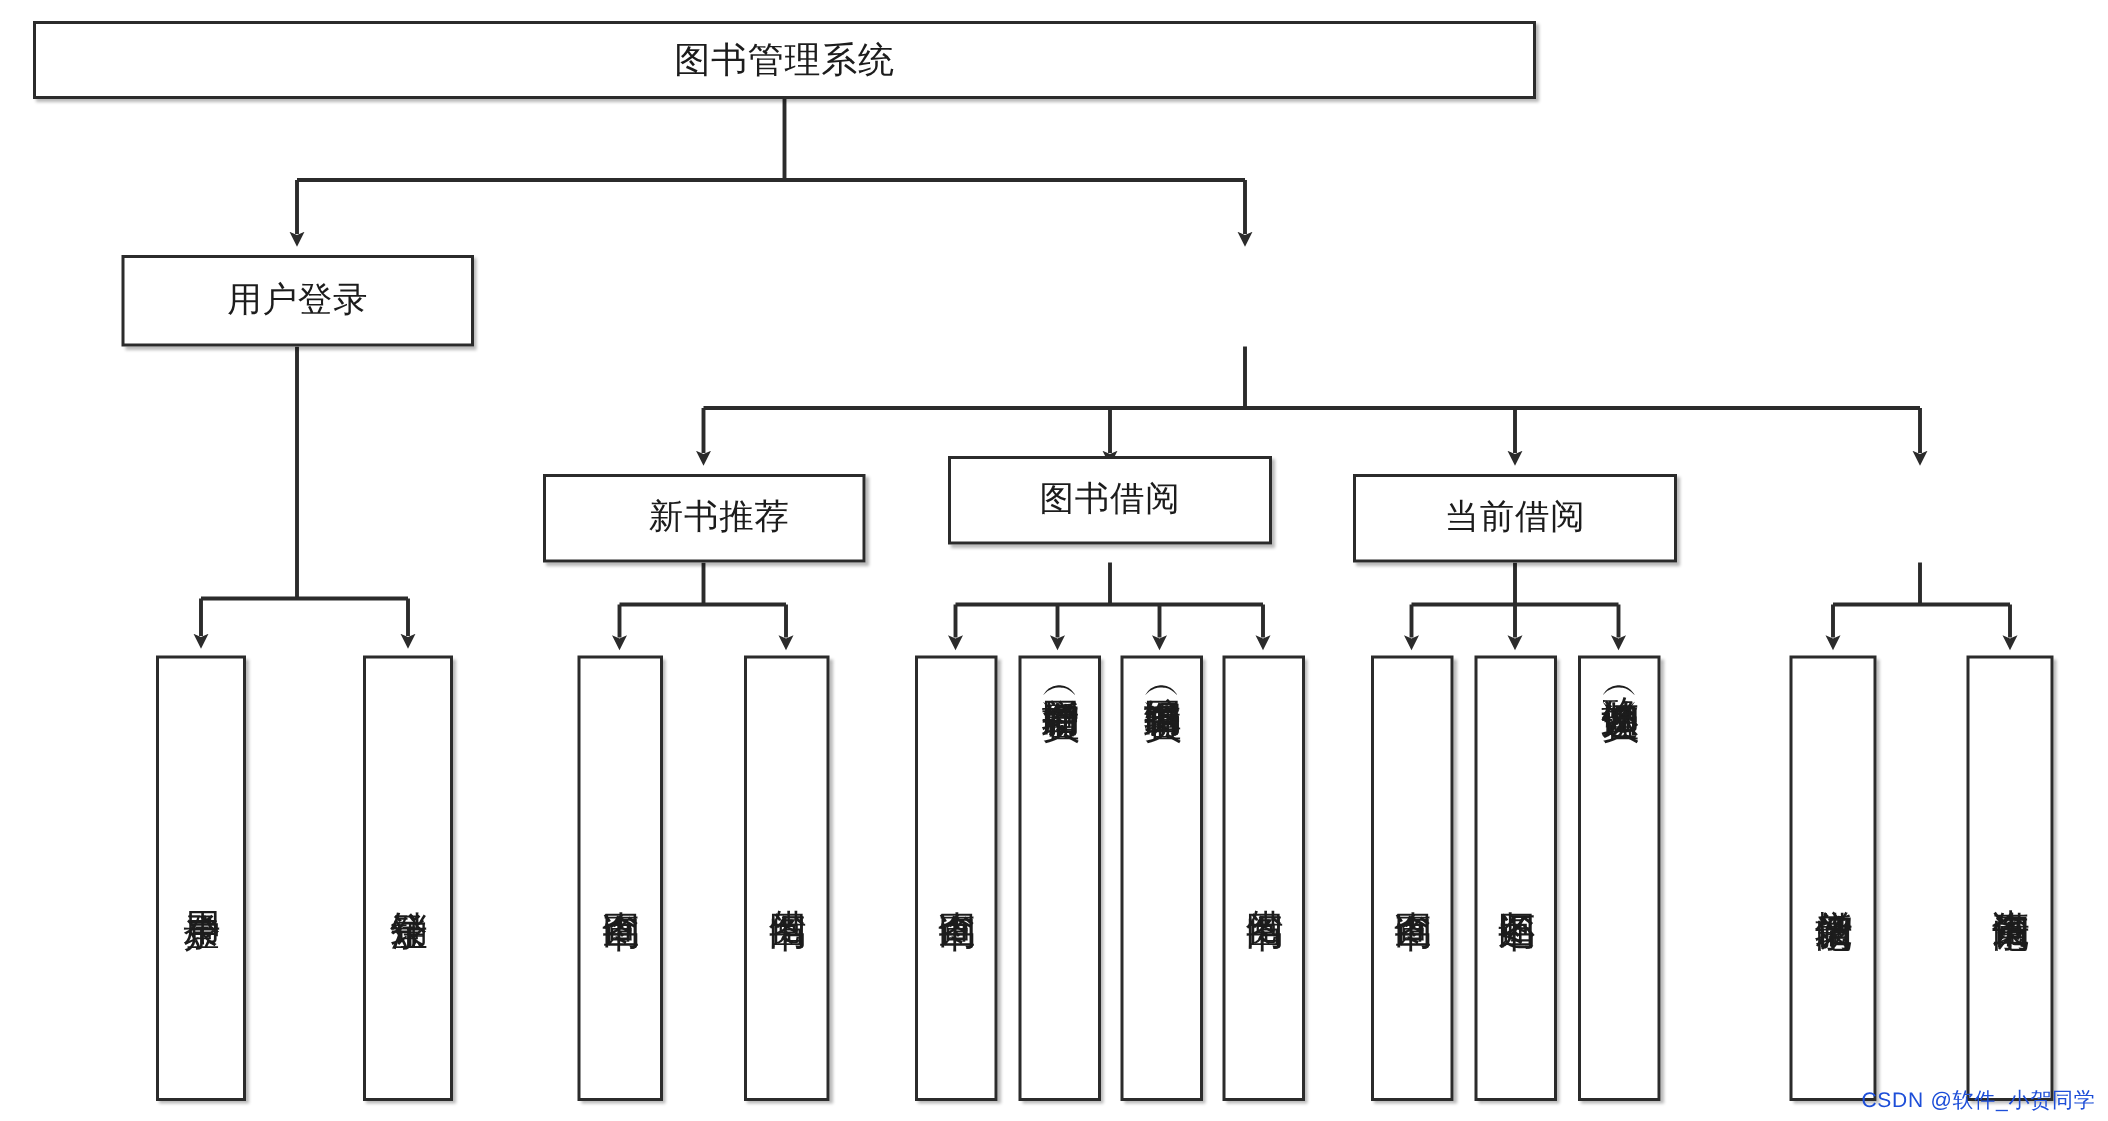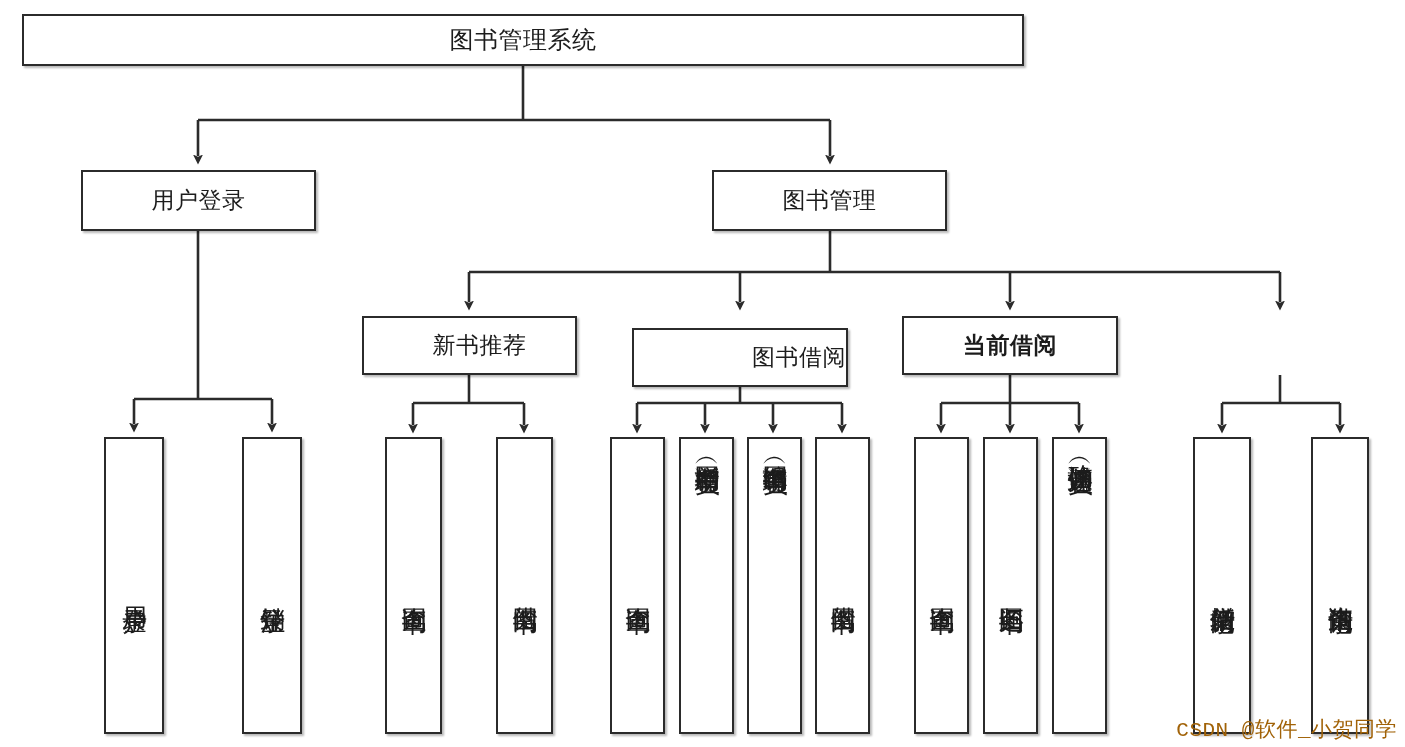--- a/index.html
+++ b/index.html
@@ -56,25 +56,25 @@
     white-space:nowrap;
   }
   .node.vert.mid .label{
     margin-top:auto;
     margin-bottom:auto;
   }
   .watermark{
     position:absolute;
     right:8px;
     bottom:4px;
-    font-size:21px;
-    color:#a16207;
+    font-size:14px;
+    color:#1d4ed8;
     letter-spacing:0.5px;
     white-space:nowrap;
-    font-family:Liberation Mono, monospace;
+    font-family:Liberation Sans, sans-serif;
   }
 </style>
 </head>
 <body>
 
 <div id="stage">
 
   <svg id="edges" viewBox="0 0 1405 747">
     <defs>
       <marker id="arrow" markerWidth="12" markerHeight="12" refX="1.5" refY="5" orient="auto" markerUnits="userSpaceOnUse">
@@ -136,31 +136,28 @@
     </g>
   </svg>
 
   <div class="node horiz root" style="left:22px;top:14px;width:1002px;height:52px;">
     <span class="label">图书管理系统</span>
   </div>
 
   <div class="node horiz" style="left:81px;top:170px;width:235px;height:61px;">
     <span class="label">用户登录</span>
   </div>
-  <div class="node horiz" style="left:712px;top:170px;width:235px;height:61px;">
-    <span class="label">图书管理</span>
-  </div>
 
   <div class="node horiz" style="left:362px;top:316px;width:215px;height:59px;padding-left:20px;">
     <span class="label">新书推荐</span>
   </div>
-  <div class="node horiz" style="left:632px;top:328px;width:216px;height:59px;justify-content:flex-end;">
+  <div class="node horiz" style="left:632px;top:304px;width:216px;height:59px;">
     <span class="label">图书借阅</span>
   </div>
-  <div class="node horiz" style="left:902px;top:316px;width:216px;height:59px;font-weight:bold;">
+  <div class="node horiz" style="left:902px;top:316px;width:216px;height:59px;">
     <span class="label">当前借阅</span>
   </div>
 
   <div class="node vert mid" style="left:104px;top:437px;width:60px;height:297px;">
     <span class="label">用户登录</span>
   </div>
   <div class="node vert mid" style="left:242px;top:437px;width:60px;height:297px;">
     <span class="label">注销登录</span>
   </div>
 

